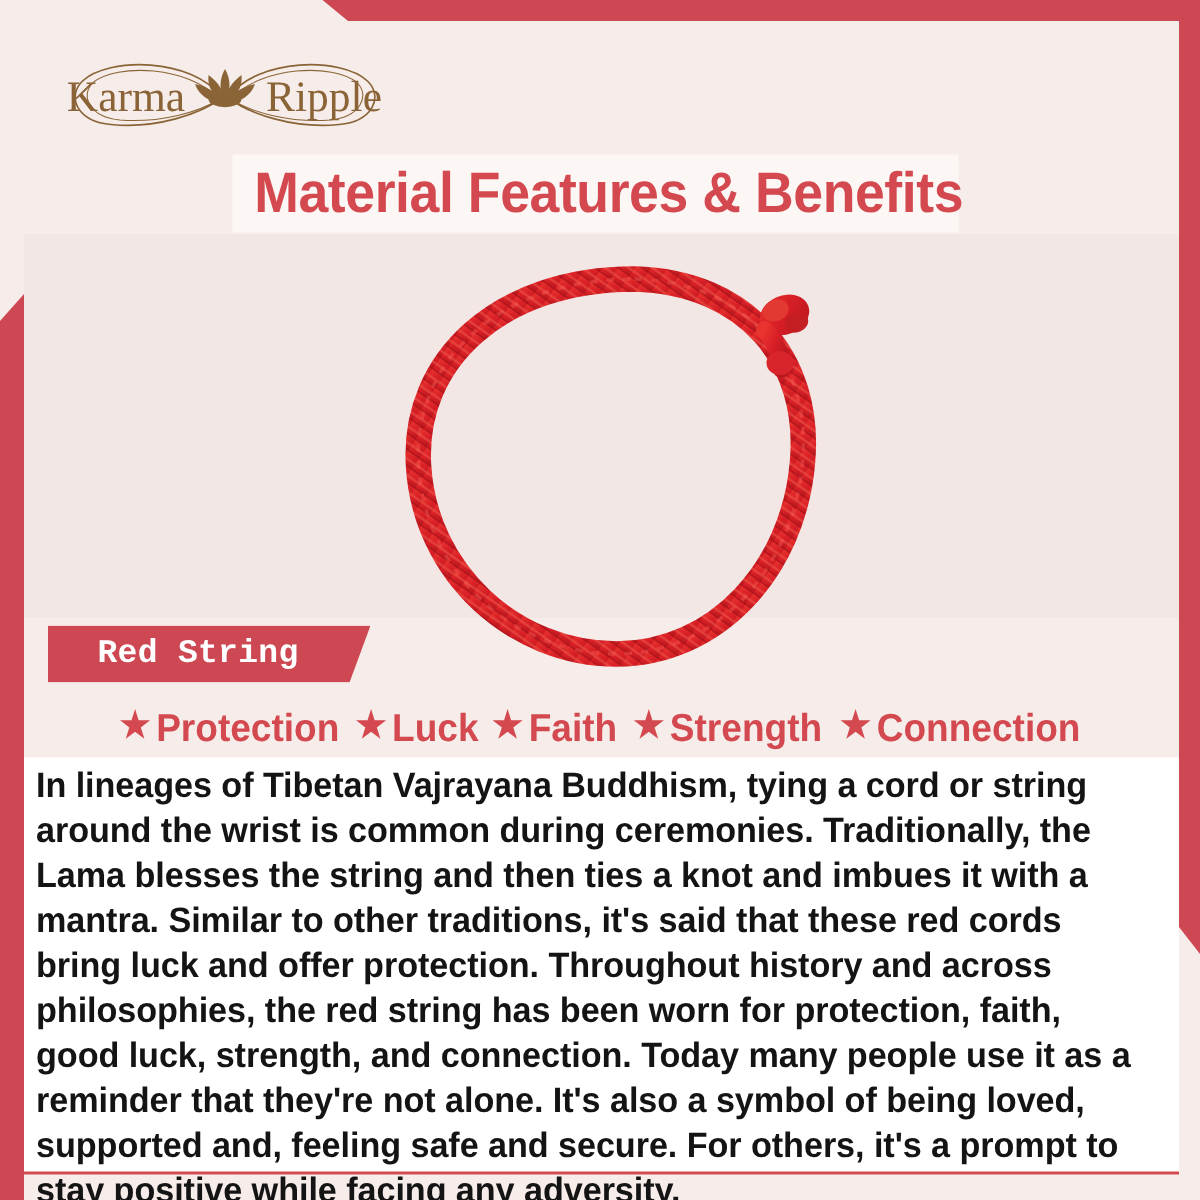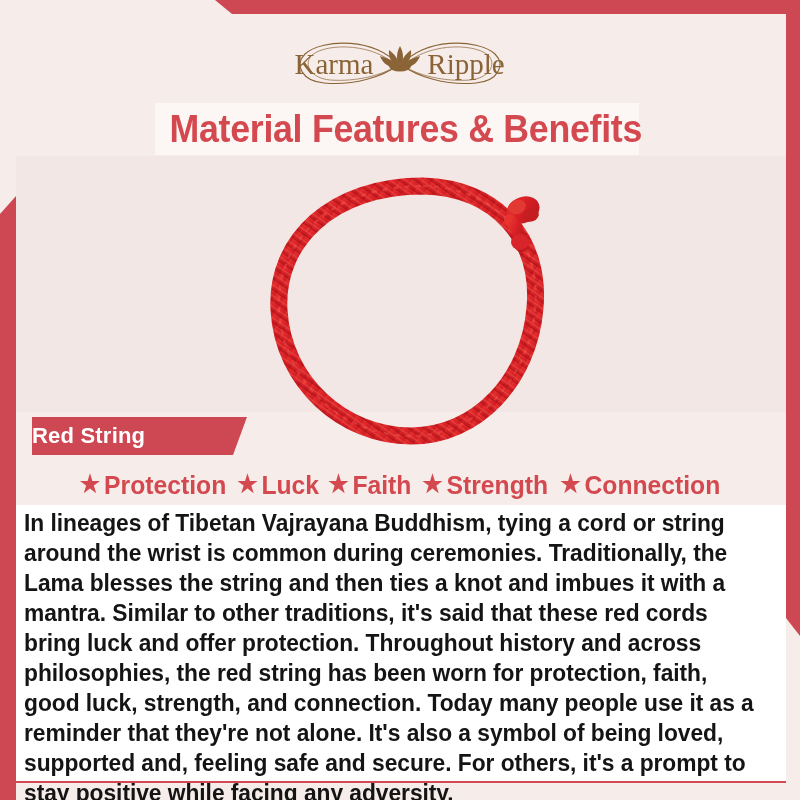--- a/index.html
+++ b/index.html
@@ -49,21 +49,20 @@
     background: #cd4852;
     clip-path: polygon(0 18px, 100% 0, 100% 100%, 0 100%);
   }
 
   
   .logo {
     position: absolute;
     top: 36px;
     left: 0;
     width: 800px;
-    text-align: center;
     pointer-events: none;
   }
   .logo svg { display: inline-block; }
 
   .title-band {
     position: absolute;
     top: 103px;
     left: 155px;
     width: 484px;
     height: 52px;
@@ -114,25 +113,27 @@
     background: #cd4852;
     clip-path: polygon(0 0, 100% 0, calc(100% - 14px) 100%, 0 100%);
   }
   .name-banner-label {
     position: absolute;
     top: 417px;
     left: 32px;
     width: 200px;
     height: 52px;
     line-height: 38px;
+    text-align: center;
     color: #ffffff;
     font-weight: bold;
     font-size: 22px;
     letter-spacing: 0.2px;
     white-space: nowrap;
+    font-family: Liberation Mono, monospace;
   }
 
   
   .features {
     position: absolute;
     top: 466px;
     left: 16px;
     width: 768px;
     height: 38px;
     display: flex;

